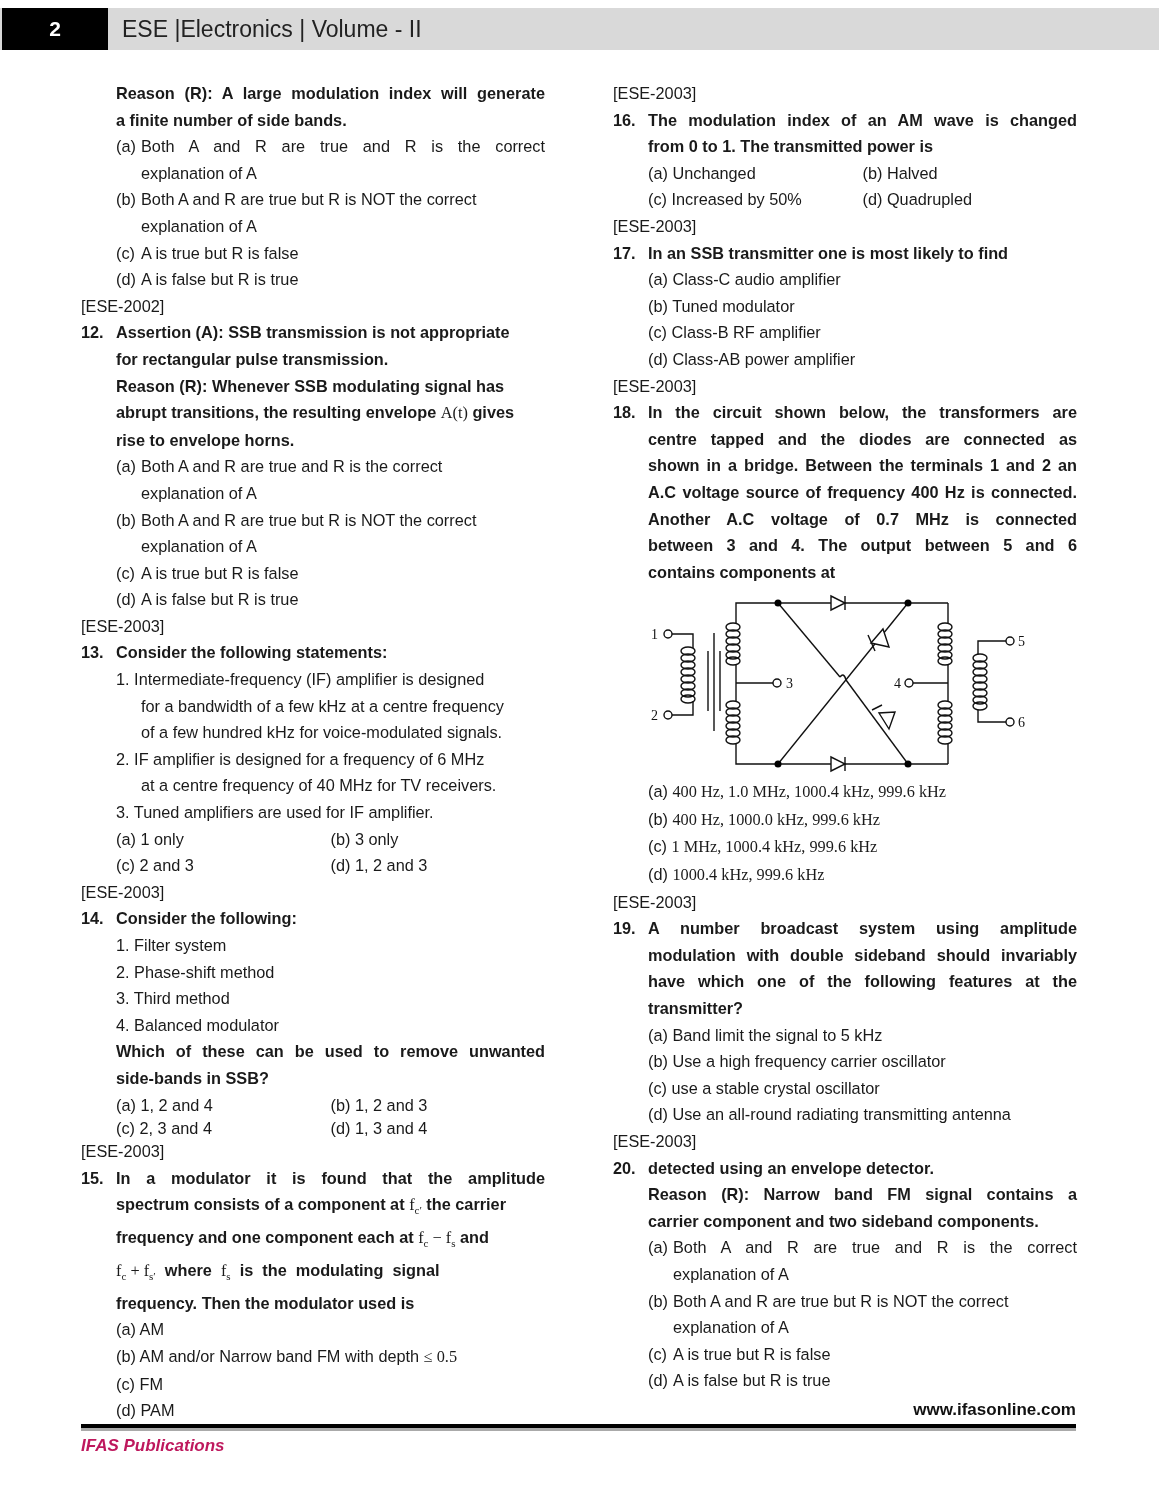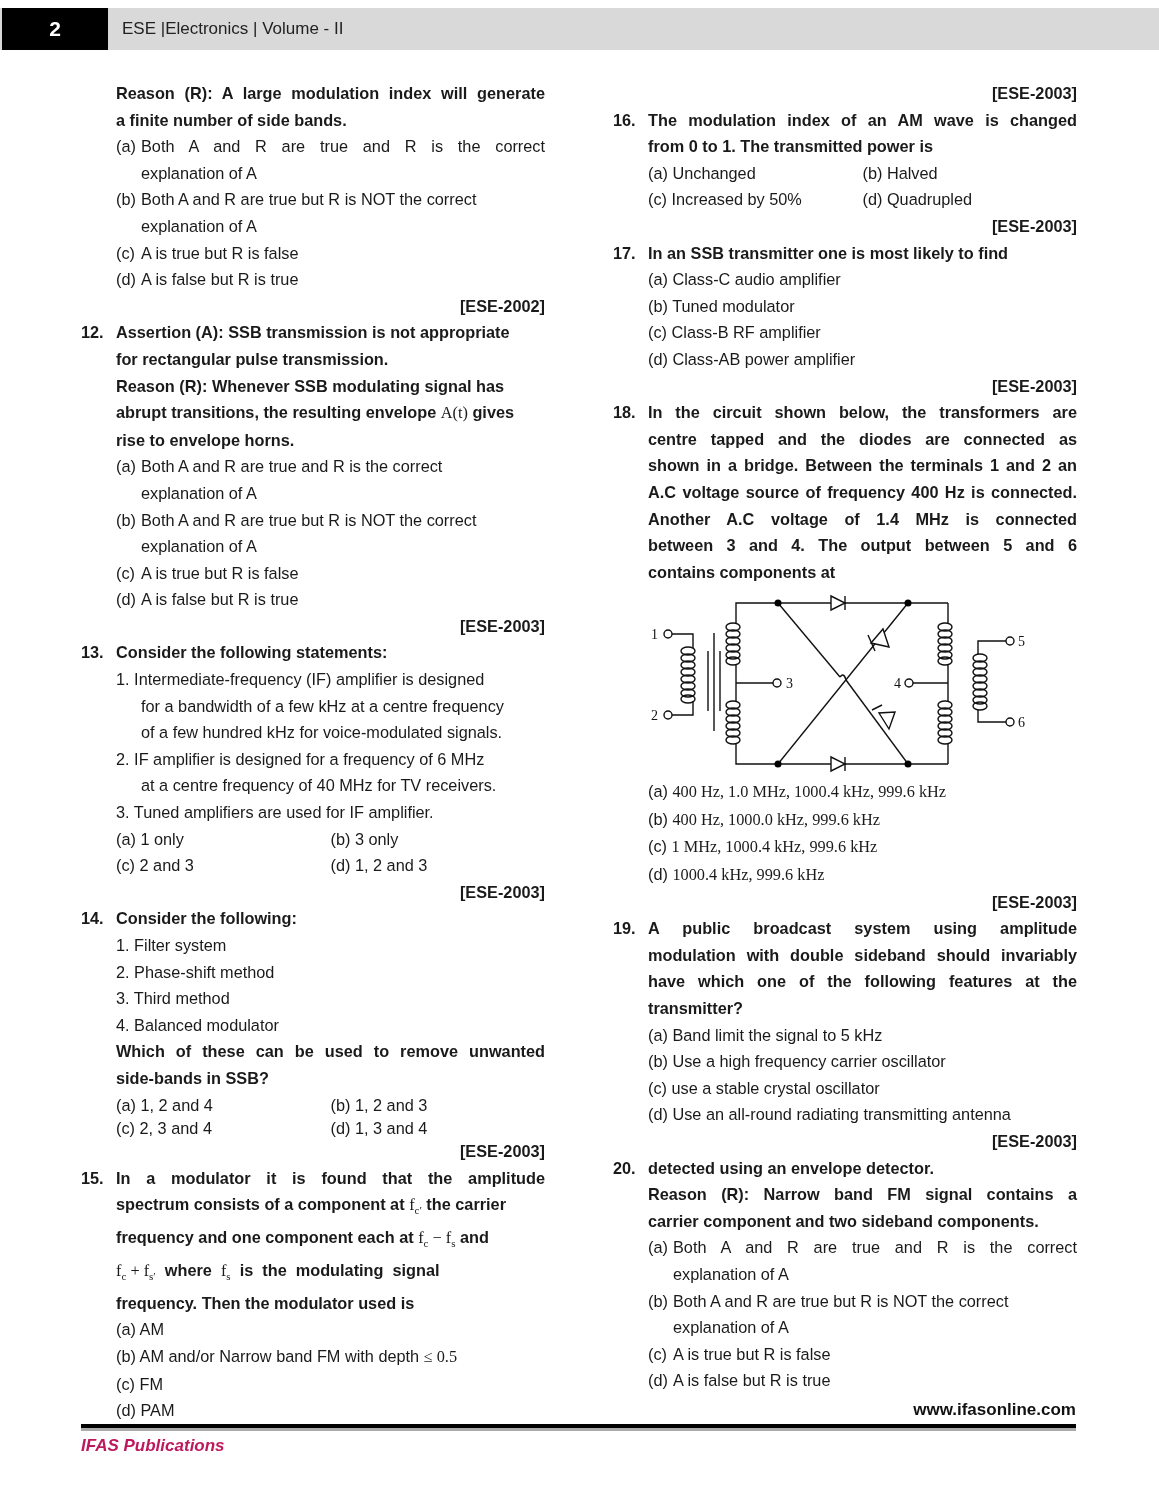--- a/index.html
+++ b/index.html
@@ -1,35 +1,35 @@
 <!DOCTYPE html>
 <html><head>
 <meta charset="utf-8">
 <style>
   html, body { margin:0; padding:0; background:#fff; }
   body { width:1159px; height:1500px; position:relative; overflow:hidden;
          font-family:"Liberation Sans", "DejaVu Sans", sans-serif; color:#1a1a1a; }
   .hdr { position:absolute; left:0; top:8px; width:1159px; height:42px; background:#d9d9d9; }
   .hdr .pg { position:absolute; left:2px; top:0; width:106px; height:42px; background:#000;
              color:#fff; font-weight:bold; font-size:21px; line-height:42px; text-align:center; }
-  .hdr .ttl { position:absolute; left:122px; top:0; line-height:42px; font-size:17px; color:#222; }
+  .hdr .ttl { position:absolute; left:122px; top:0; line-height:42px; font-size:23px; color:#222; }
 
   .col { position:absolute; top:80px; width:464px; font-size:16.3px; line-height:26.6px; }
   .col.left { left:81px; }
   .col.right { left:613px; }
   .line { position:relative; white-space:nowrap; }
   .b { font-weight:bold; }
   .just { text-align:justify; text-align-last:justify; white-space:normal; }
   .qnum { position:absolute; left:0; font-weight:bold; }
   .in1 { padding-left:35px; }
   .in2 { padding-left:60px; }
   .opt { padding-left:35px; }
   .opt .lbl { display:inline-block; width:25px; }
   .cont { padding-left:60px; }
-  .tag { text-align:right; font-weight:bold; }
+  .tag { font-weight:normal; }
   .two { display:flex; padding-left:35px; }
   .two span { width:238px; }
   .math { font-family:"Liberation Serif", "DejaVu Serif", serif; }
   .serif { font-family:"Liberation Serif", "DejaVu Serif", serif;margin-top:20px; }
   .circuit { padding-left:30px; height:185px; }
 
   .footline { position:absolute; left:81px; top:1424px; width:995px; height:4px; background:#000; }
   .footline2 { position:absolute; left:81px; top:1428px; width:995px; height:3px; background:#aaa; }
   .foot-l { position:absolute; left:81px; top:1436px; font-size:17px; font-style:italic; font-weight:bold; color:#be185d; }
   .foot-r { position:absolute; right:83px; top:1400px; font-size:17px; font-weight:bold; color:#111; }
@@ -146,21 +146,21 @@
     <div class="line in1">(c) Class-B RF amplifier</div>
     <div class="line in1">(d) Class-AB power amplifier</div>
     <div class="line tag">[ESE-2003]</div>
   </div>
 
   <div>
     <div class="line in1 b just"><span class="qnum">18.</span><span>In the circuit shown below, the transformers are</span></div>
     <div class="line in1 b just">centre tapped and the diodes are connected as</div>
     <div class="line in1 b just">shown in a bridge. Between the terminals 1 and 2 an</div>
     <div class="line in1 b just">A.C voltage source of frequency 400 Hz is connected.</div>
-    <div class="line in1 b just">Another A.C voltage of 1.4 MHz is connected</div>
+    <div class="line in1 b just">Another A.C voltage of 0.7 MHz is connected</div>
     <div class="line in1 b just">between 3 and 4. The output between 5 and 6</div>
     <div class="line in1 b">contains components at</div>
 
     <div class="circuit">
       <svg width="400" height="185" viewBox="0 0 400 185" style="display:block;margin-top:8px">
         <g stroke="#111" stroke-width="1.4" fill="none">
 
           <circle cx="25" cy="41" r="4"></circle>
           <circle cx="25" cy="122" r="4"></circle>
           <polyline points="29,41 50,41 50,55"></polyline>
@@ -276,21 +276,21 @@
     </div>
 
     <div class="line in1"><span>(a)</span> <span class="serif">400 Hz, 1.0 MHz, 1000.4 kHz, 999.6 kHz</span></div>
     <div class="line in1"><span>(b)</span> <span class="serif">400 Hz, 1000.0 kHz, 999.6 kHz</span></div>
     <div class="line in1"><span>(c)</span> <span class="serif">1 MHz, 1000.4 kHz, 999.6 kHz</span></div>
     <div class="line in1"><span>(d)</span> <span class="serif">1000.4 kHz, 999.6 kHz</span></div>
     <div class="line tag">[ESE-2003]</div>
   </div>
 
   <div>
-    <div class="line in1 b just"><span class="qnum">19.</span><span>A public broadcast system using amplitude</span></div>
+    <div class="line in1 b just"><span class="qnum">19.</span><span>A number broadcast system using amplitude</span></div>
     <div class="line in1 b just">modulation with double sideband should invariably</div>
     <div class="line in1 b just">have which one of the following features at the</div>
     <div class="line in1 b">transmitter?</div>
     <div class="line in1">(a) Band limit the signal to 5 kHz</div>
     <div class="line in1">(b) Use a high frequency carrier oscillator</div>
     <div class="line in1">(c) use a stable crystal oscillator</div>
     <div class="line in1">(d) Use an all-round radiating transmitting antenna</div>
     <div class="line tag">[ESE-2003]</div>
   </div>
 

